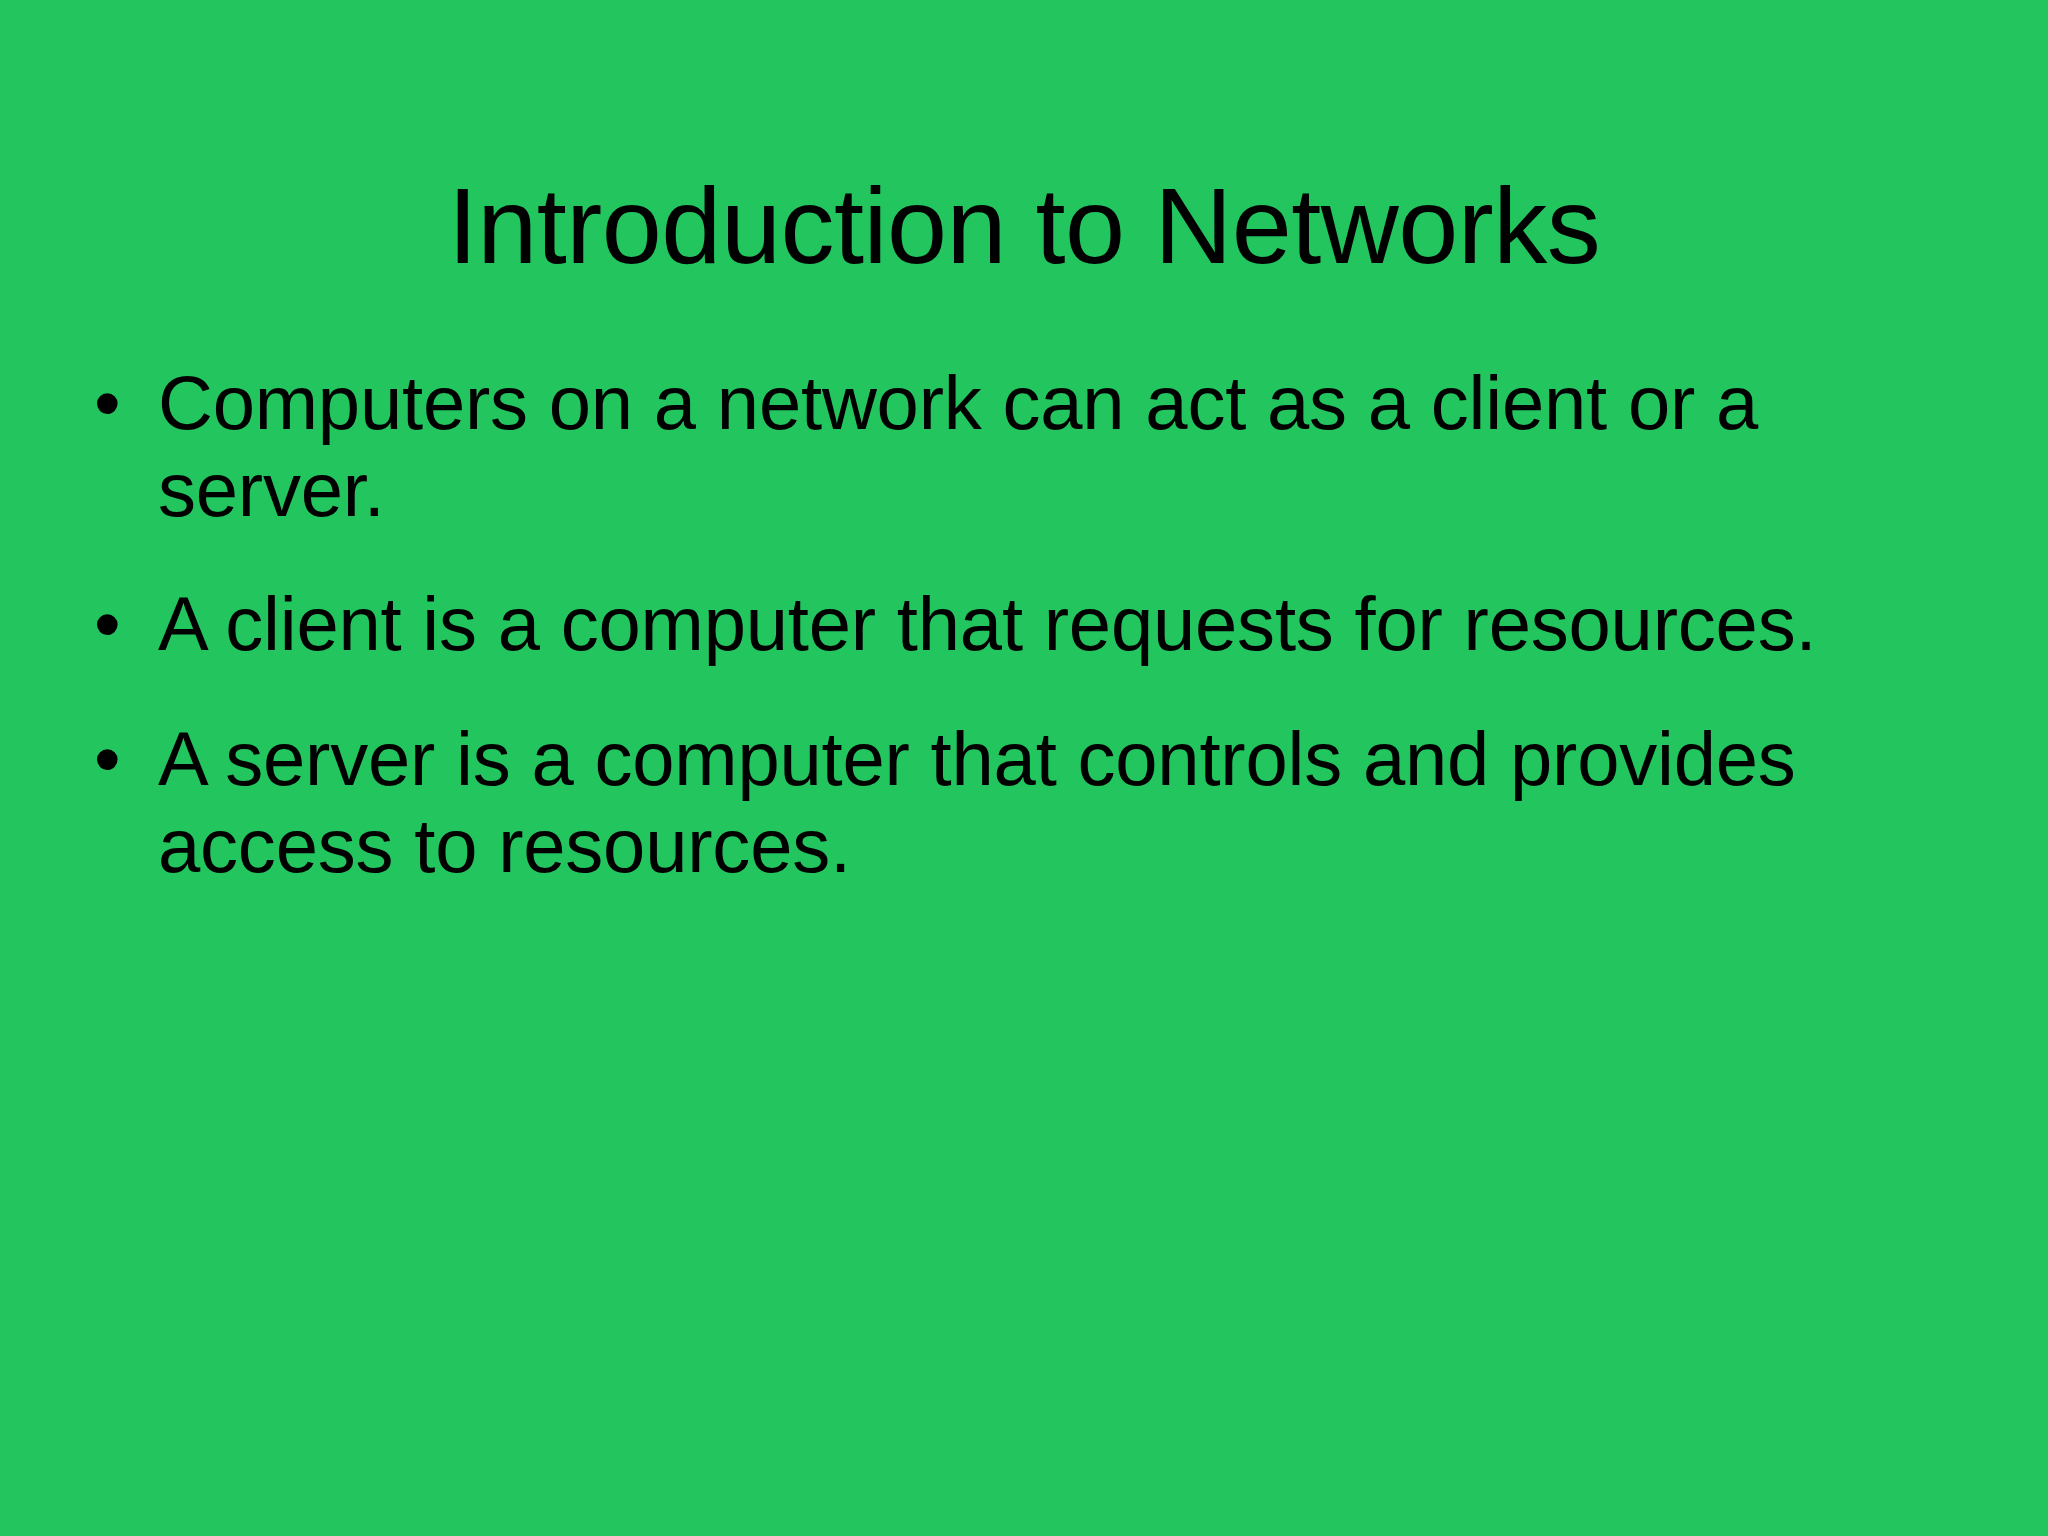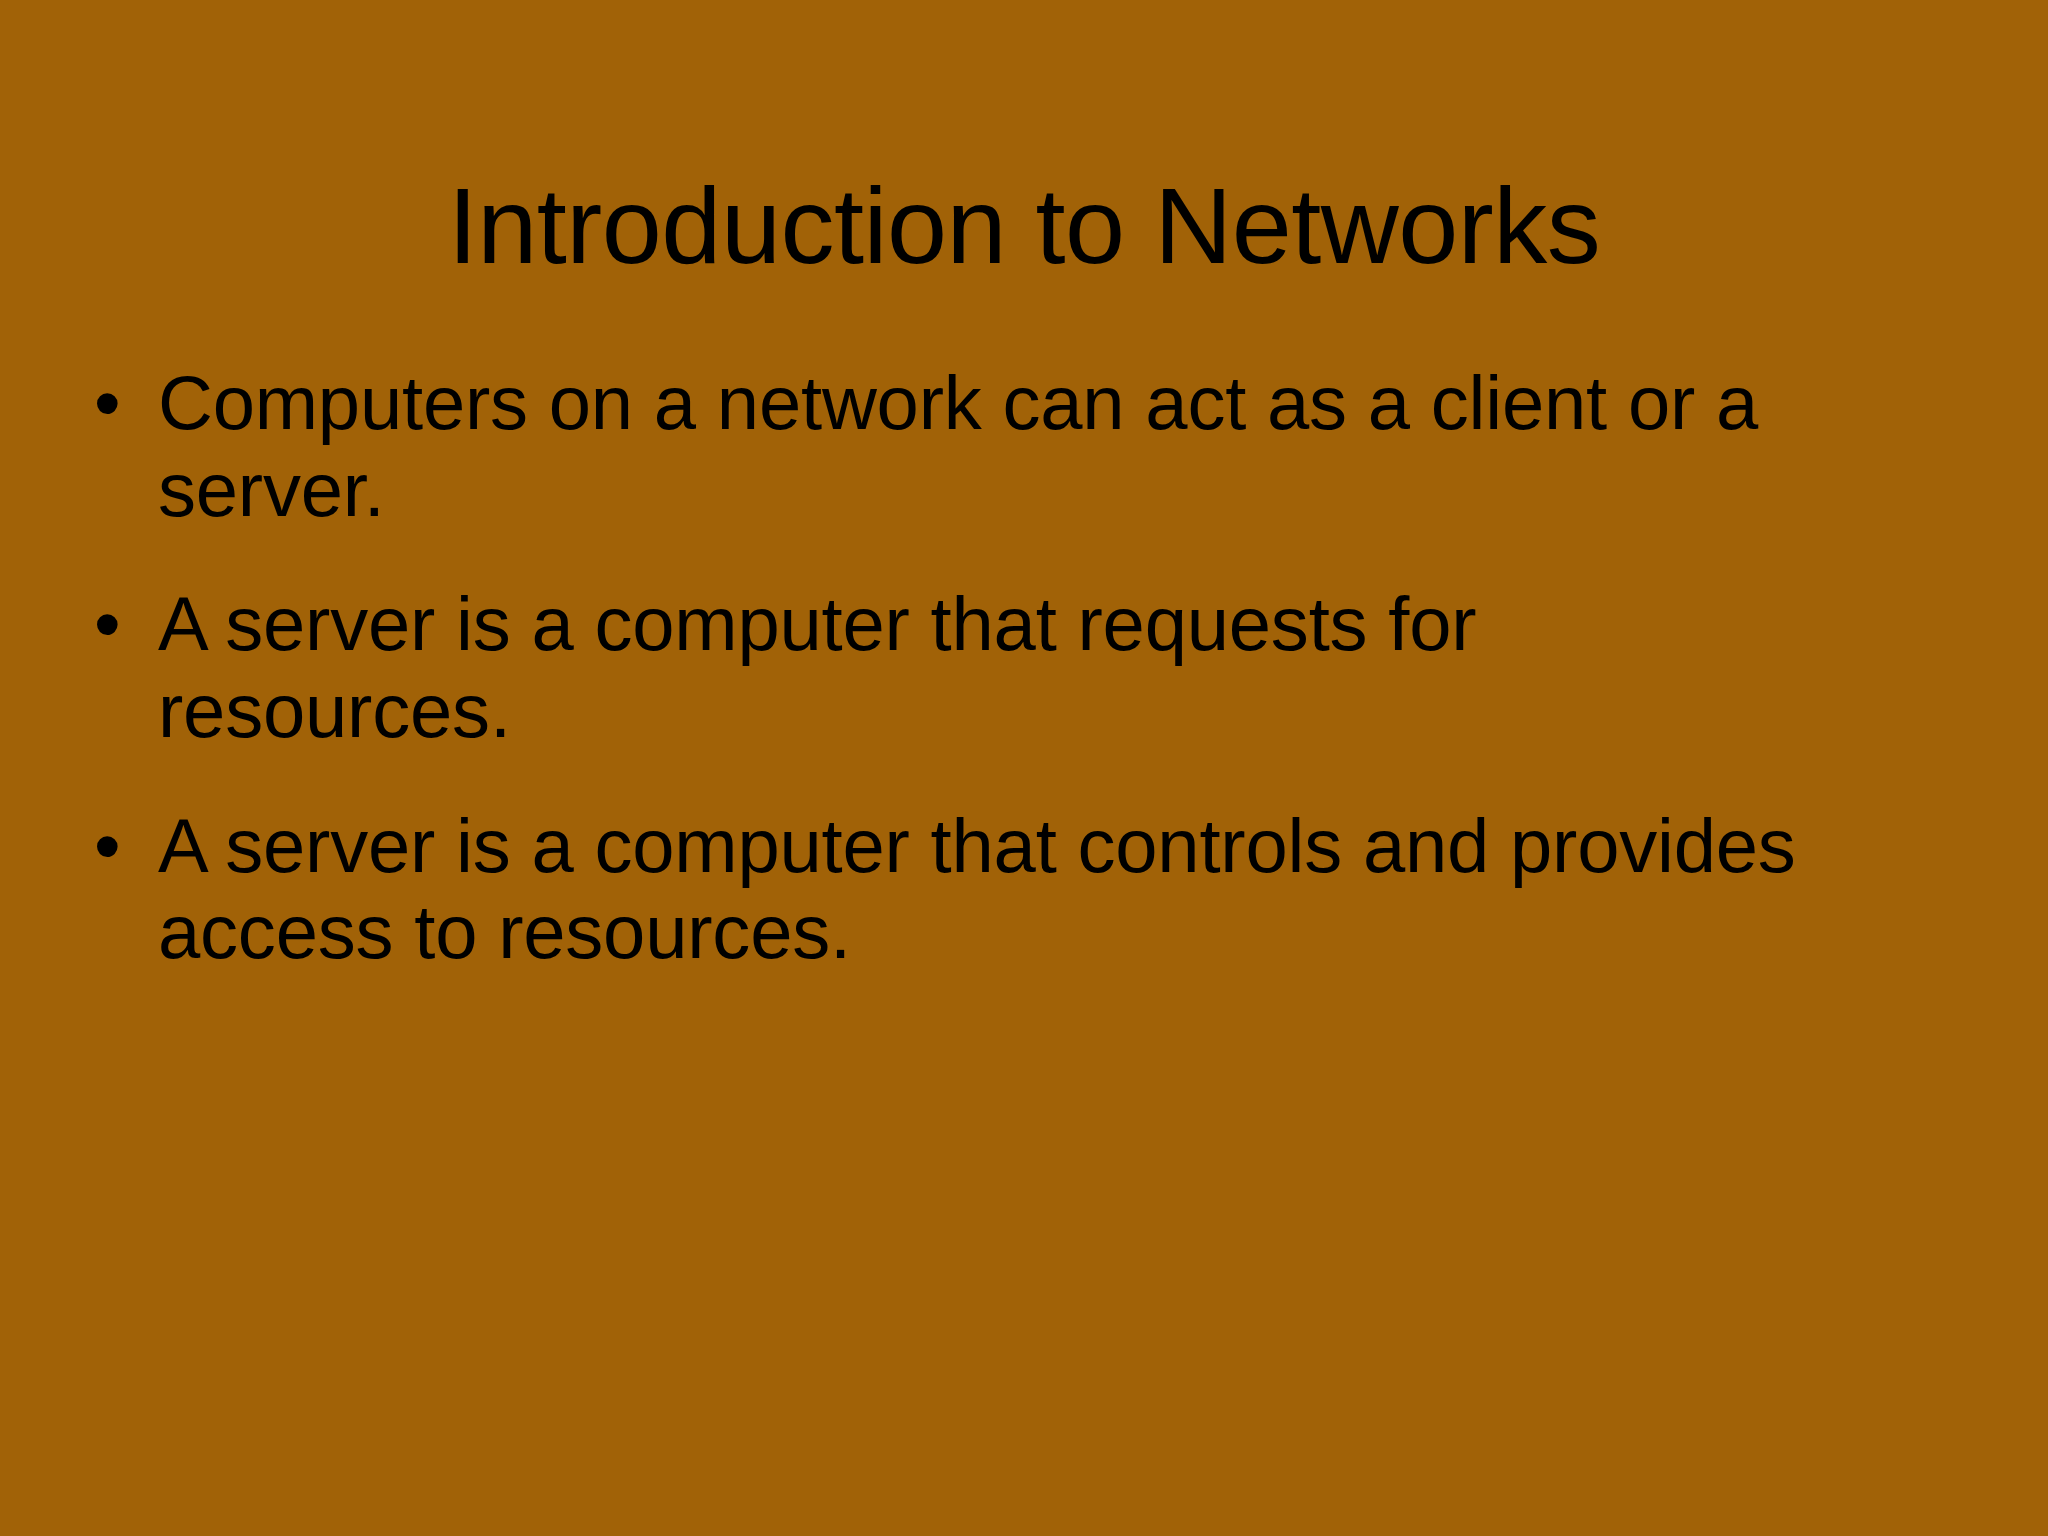--- a/index.html
+++ b/index.html
@@ -8,21 +8,21 @@
     padding: 0;
     background: #ffffff;
   }
   body {
     font-family: "Liberation Sans", "DejaVu Sans", sans-serif;
   }
   #slide {
     position: relative;
     width: 2048px;
     height: 1536px;
-    background: #a16207;
+    background: #22c55e;
     overflow: hidden;
     box-sizing: border-box;
   }
 
   
   .slide-title {
     position: absolute;
     left: 0;
     top: 96px;
     width: 2048px;
@@ -82,21 +82,21 @@
 
   <div class="body-box">
 
     <div class="bullet-item">
       <span class="bullet-marker">•</span>
       <span class="bullet-text">Computers on a network can act as a client or a server.</span>
     </div>
 
     <div class="bullet-item">
       <span class="bullet-marker">•</span>
-      <span class="bullet-text">A server is a computer that requests for resources.</span>
+      <span class="bullet-text">A client is a computer that requests for resources.</span>
     </div>
 
     <div class="bullet-item">
       <span class="bullet-marker">•</span>
       <span class="bullet-text">A server is a computer that controls and provides access to resources.</span>
     </div>
 
   </div>
 
 </div>

